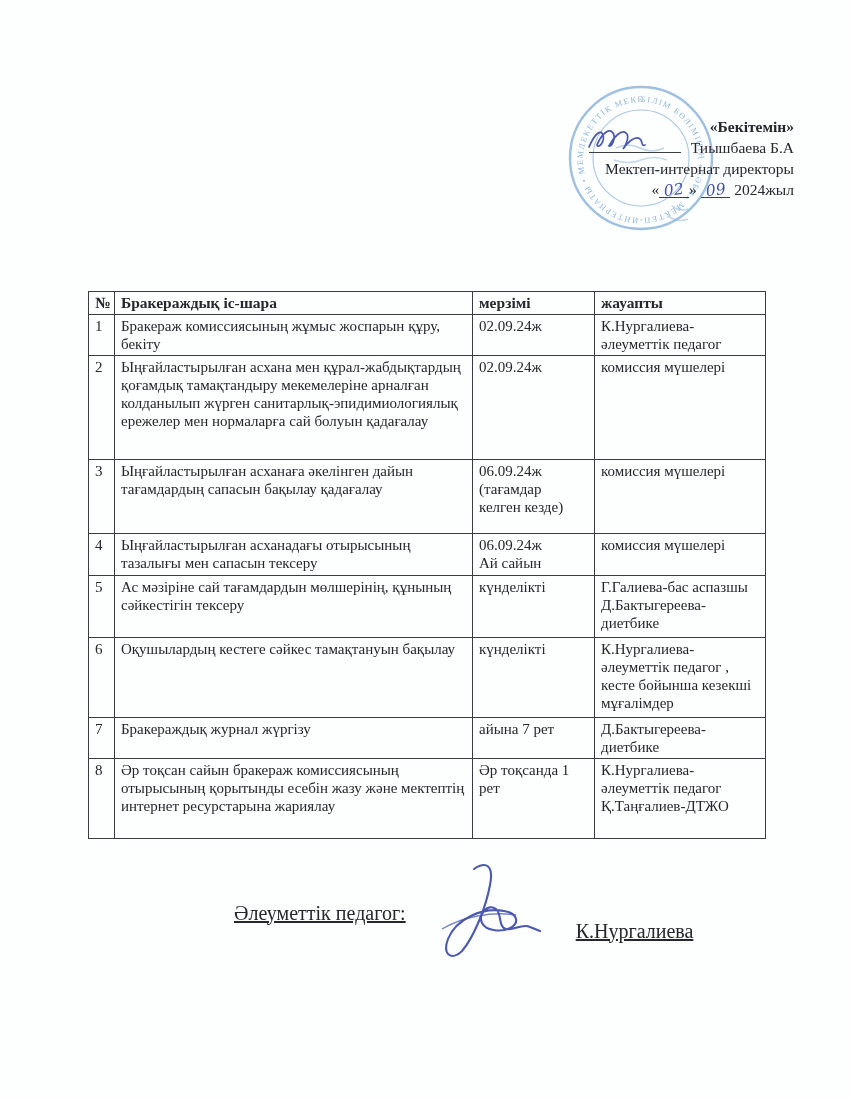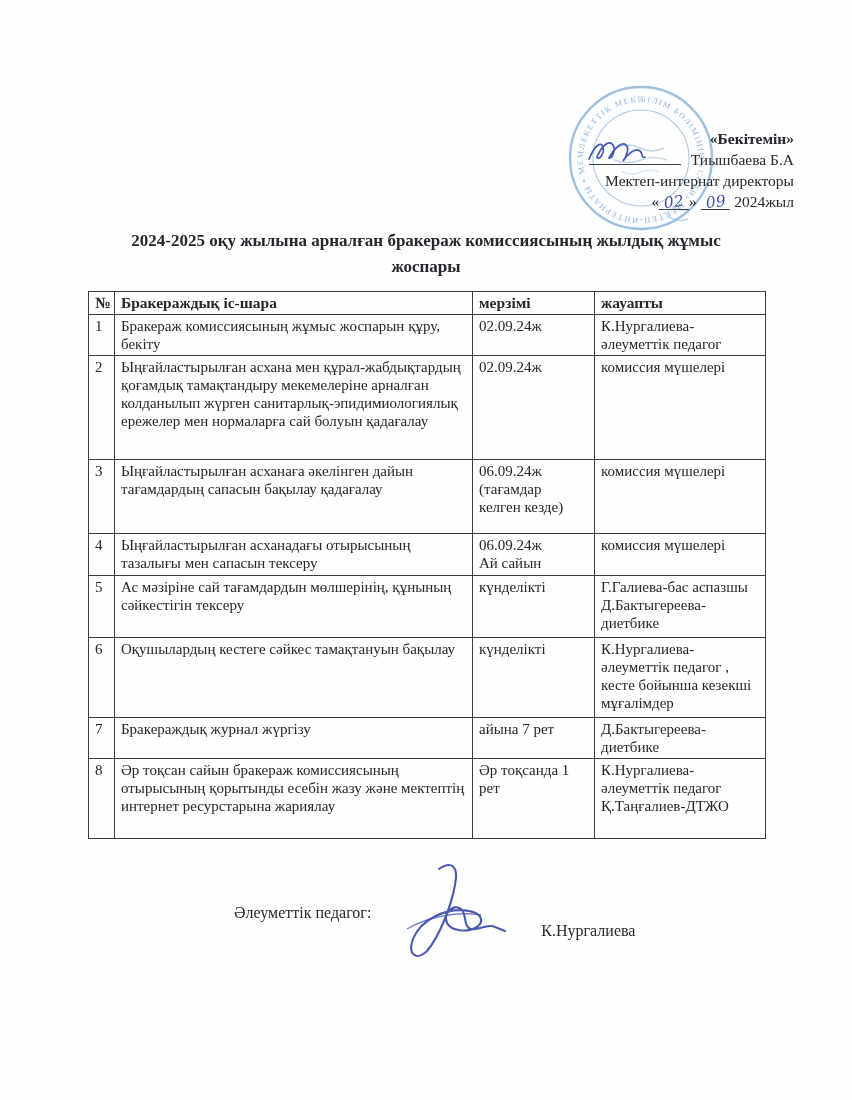--- a/index.html
+++ b/index.html
@@ -12,21 +12,21 @@
     color:#26262c;
     overflow:hidden;
   }
   
   .approval{
     position:absolute;top:116px;right:58px;
     text-align:right;
     font-size:15.5px;line-height:21px;
     z-index:2;
   }
-  .approval .b{font-weight:bold;margin-top:12px;}
+  .approval .b{font-weight:bold;}
   .sig-line{
     display:inline-block;width:92px;height:13px;
     border-bottom:1px solid #3c3c44;
     position:relative;margin-right:6px;
   }
   .sig-line svg{position:absolute;left:-4px;top:-16px;}
   .hw{
     font-style:italic;
     font-family:"DejaVu Serif",serif;
     display:inline-block;
@@ -64,22 +64,22 @@
   col.c-term{width:122px;}
   col.c-resp{width:171px;}
   .pre{white-space:pre-line;font-family:Liberation Serif, serif;}
   tr.hrow{height:23px;}
   tr.r1{height:40px;}  tr.r2{height:104px;} tr.r3{height:74px;} tr.r4{height:42px;}
   tr.r5{height:62px;}  tr.r6{height:80px;}  tr.r7{height:40px;} tr.r8{height:80px;}
   
   .footer-sig{
     margin-top:42px;margin-left:146px;
     display:flex;align-items:center;
-    font-size:16px;
-    position:relative;height:64px;
+    font-size:20px;
+    position:relative;height:64px;text-decoration:underline;
   }
   .footer-sig .scribble{margin:-26px 4px -28px 6px;}
   .footer-sig .name{margin-left:10px;margin-top:36px;}
 </style>
 </head>
 <body>
 
 <div class="page">
 
   <svg class="stamp" width="170" height="165" viewBox="0 0 170 165">
@@ -110,23 +110,20 @@
       <span>Тиышбаева Б.А</span>
     </div>
     <div>Мектеп-интернат директоры</div>
     <div>
       <span>«</span><span class="u"><span class="hw" style="color:#4150ac">02</span></span><span>»</span>
       <span class="u"><span class="hw" style="color:#4150ac">09</span></span>
       <span>2024жыл</span>
     </div>
   </div>
 
-  <div class="doc-title">
-    <span class="inner">2024-2025 оқу жылына арналған бракераж комиссиясының  жылдық жұмыс жоспары</span>
-  </div>
 
   <div class="content">
     <table class="plan">
       <colgroup>
           <col class="c-no">
           <col class="c-task">
           <col class="c-term">
           <col class="c-resp">
         </colgroup>
       <tbody>

